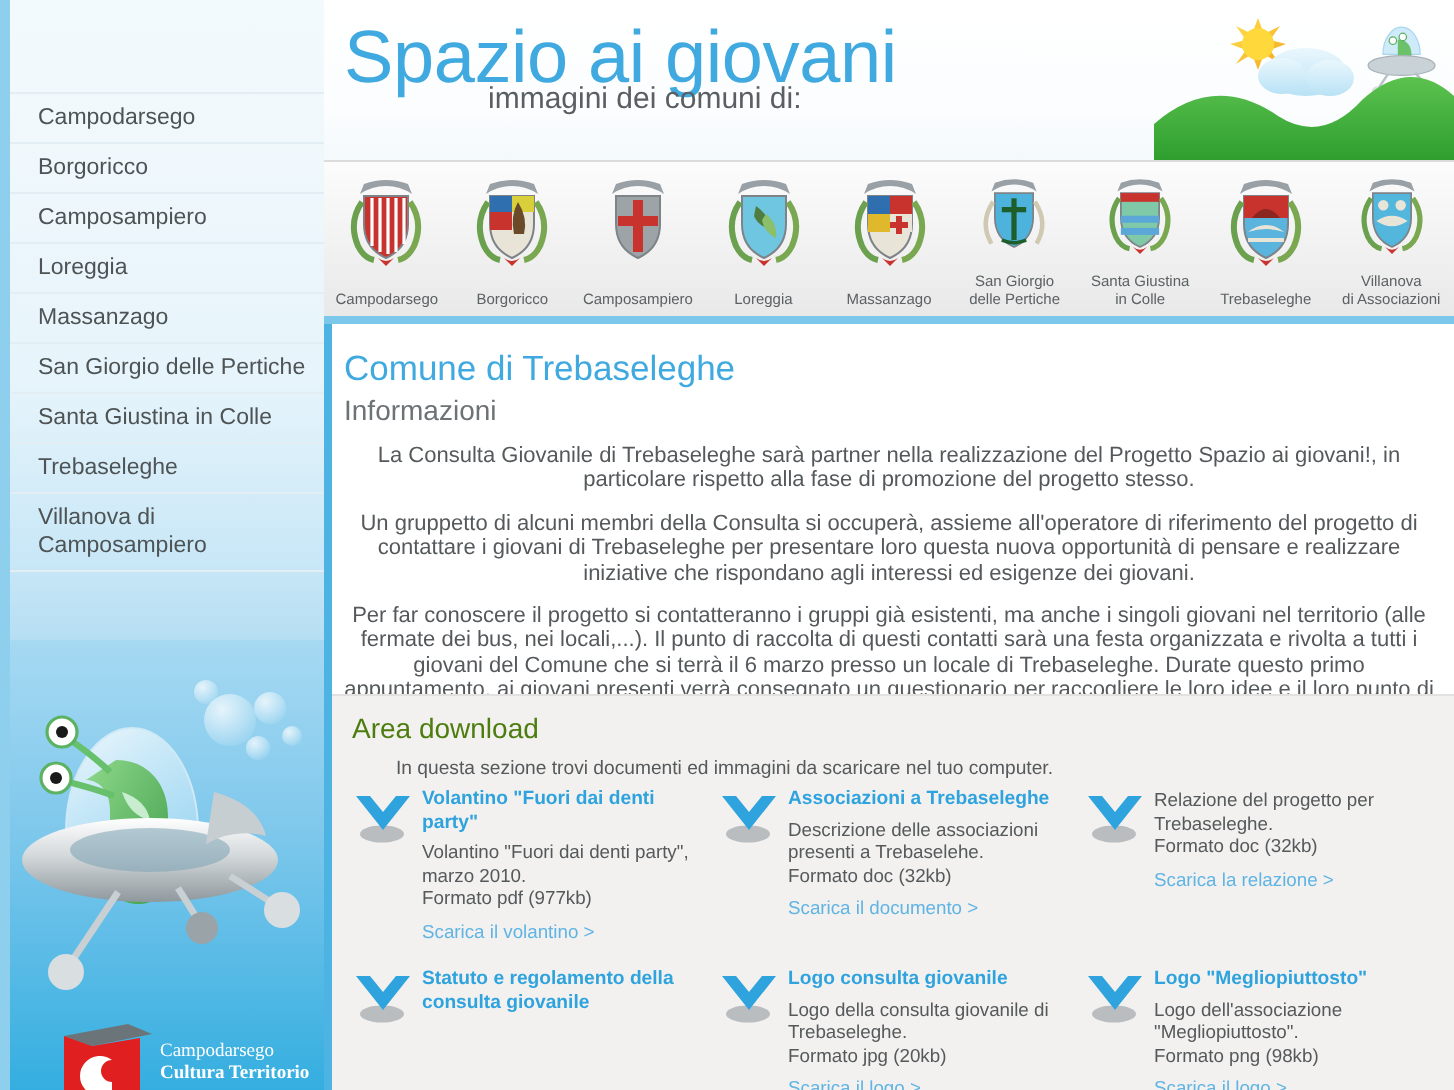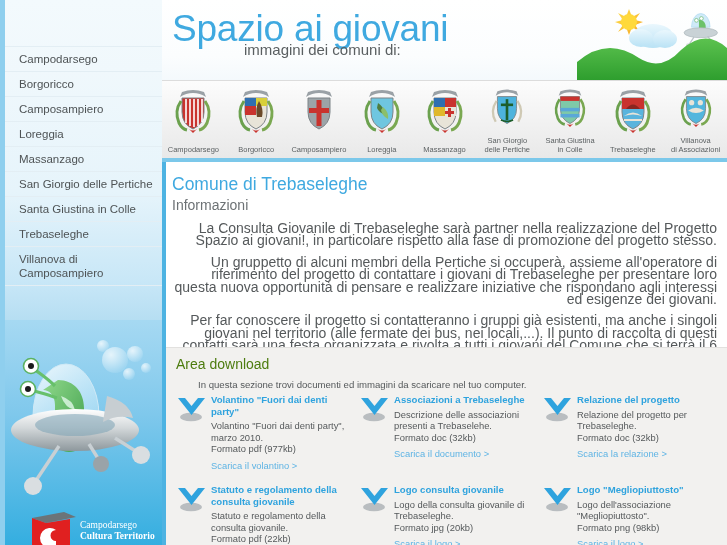--- a/index.html
+++ b/index.html
@@ -83,22 +83,22 @@
     background:#ffffff;overflow:hidden;
   }
   #main-edge{position:absolute;left:162px;top:162px;width:4px;height:383px;background:#4db3e2;}
   .h1{
     margin:12px 0 0 10px;font-size:17.5px;color:#3FA9E0;font-weight:normal;
   }
   .h2{
     margin:2px 0 0 10px;font-size:14px;color:#6d7275;font-weight:normal;
   }
   .para{
-    margin:9px 10px 0 10px;font-size:14px;color:#55595b;line-height:12.4px;
-    text-align:right;
+    margin:9px 10px 0 10px;font-size:11px;color:#55595b;line-height:12.4px;
+    text-align:center;
   }
 
   
   #download-area{
     position:absolute;left:4px;top:185px;width:561px;height:198px;
     background:#f2f1ef;
     border-top:1px solid #e2e1df;
     box-sizing:border-box;
   }
   .h3{
@@ -406,21 +406,21 @@
       </div>
 
     </div>
   </div>
   <div id="crest-underline"></div>
 
   <div id="main">
     <h1 class="h1">Comune di Trebaseleghe</h1>
     <h2 class="h2">Informazioni</h2>
     <p class="para">La Consulta Giovanile di Trebaseleghe sarà partner nella realizzazione del Progetto Spazio ai giovani!, in particolare rispetto alla fase di promozione del progetto stesso.</p>
-    <p class="para">Un gruppetto di alcuni membri della Pertiche si occuperà, assieme all'operatore di riferimento del progetto di contattare i giovani di Trebaseleghe per presentare loro questa nuova opportunità di pensare e realizzare iniziative che rispondano agli interessi ed esigenze dei giovani.</p>
+    <p class="para">Un gruppetto di alcuni membri della Consulta si occuperà, assieme all'operatore di riferimento del progetto di contattare i giovani di Trebaseleghe per presentare loro questa nuova opportunità di pensare e realizzare iniziative che rispondano agli interessi ed esigenze dei giovani.</p>
     <p class="para">Per far conoscere il progetto si contatteranno i gruppi già esistenti, ma anche i singoli giovani nel territorio (alle fermate dei bus, nei locali,...). Il punto di raccolta di questi contatti sarà una festa organizzata e rivolta a tutti i giovani del Comune che si terrà il 6 marzo presso un locale di Trebaseleghe. Durate questo primo appuntamento, ai giovani presenti verrà consegnato un questionario per raccogliere le loro idee e il loro punto di vista rispetto alla realtà del territorio in cui vivono.</p>
 
     <div id="download-area">
       <h3 class="h3">Area download</h3>
       <div class="intro">In questa sezione trovi documenti ed immagini da scaricare nel tuo computer.</div>
 
       <div id="cards">
 
         <div class="card">
           <svg class="dl-icon" viewBox="0 0 33 26">
@@ -440,32 +440,30 @@
           <p class="card-title">Associazioni a Trebaseleghe</p>
           <p class="card-desc">Descrizione delle associazioni presenti a Trebaselehe.<br>Formato doc (32kb)</p>
           <a class="card-link">Scarica il documento &gt;</a>
         </div>
 
         <div class="card">
           <svg class="dl-icon" viewBox="0 0 33 26">
             <ellipse cx="15" cy="21" rx="11" ry="4.3" fill="#9aa1a6" opacity=".65"></ellipse>
             <path d="M2 2 L9 2 L15.5 10 L22 2 L29 2 L15.5 19 Z" fill="#2fa3de"></path>
           </svg>
-          <p class="card-title">Relazione del progetto</p>
           <p class="card-desc">Relazione del progetto per Trebaseleghe.<br>Formato doc (32kb)</p>
           <a class="card-link">Scarica la relazione &gt;</a>
         </div>
 
         <div class="card">
           <svg class="dl-icon" viewBox="0 0 33 26">
             <ellipse cx="15" cy="21" rx="11" ry="4.3" fill="#9aa1a6" opacity=".65"></ellipse>
             <path d="M2 2 L9 2 L15.5 10 L22 2 L29 2 L15.5 19 Z" fill="#2fa3de"></path>
           </svg>
           <p class="card-title">Statuto e regolamento della consulta giovanile</p>
-          <p class="card-desc">Statuto e regolamento della consulta giovanile.<br>Formato pdf (22kb)</p>
 
         </div>
 
         <div class="card">
           <svg class="dl-icon" viewBox="0 0 33 26">
             <ellipse cx="15" cy="21" rx="11" ry="4.3" fill="#9aa1a6" opacity=".65"></ellipse>
             <path d="M2 2 L9 2 L15.5 10 L22 2 L29 2 L15.5 19 Z" fill="#2fa3de"></path>
           </svg>
           <p class="card-title">Logo consulta giovanile</p>
           <p class="card-desc">Logo della consulta giovanile di Trebaseleghe.<br>Formato jpg (20kb)</p>

